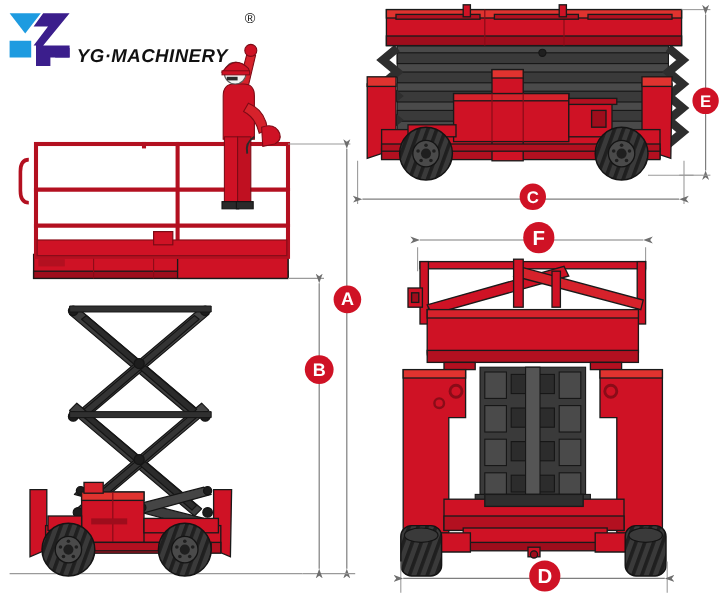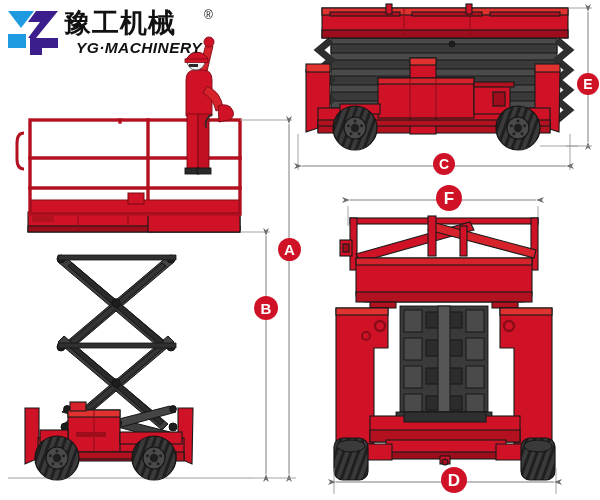--- a/index.html
+++ b/index.html
@@ -21,21 +21,20 @@
   }
   .logo-reg{
     position:absolute;left:198px;top:2px;
     font-size:12px;color:#111;font-weight:400;
   }
   .logo-en{
     position:absolute;left:58px;top:33px;
     font-size:15.5px;font-weight:700;font-style:italic;color:#111;
     letter-spacing:0.4px;white-space:nowrap;
     font-family:"Liberation Sans",sans-serif;
-    margin-left:12px;
   }
 
   
   .badge{
     position:absolute;border-radius:50%;
     background:#cf1225;color:#fff;
     display:flex;align-items:center;justify-content:center;
     font-weight:700;font-family:"Liberation Sans",sans-serif;
     box-shadow:0 0 0 0 rgba(0,0,0,0);
     user-select:none;
@@ -361,21 +360,20 @@
     </g>
   </svg>
 
   <div class="logo">
     <svg class="logo-mark" viewBox="0 0 56 50">
       <polygon points="2,3 28,3 15,20" fill="#1E9BE0"></polygon>
       <polygon points="2,26 20,26 20,40 2,40" fill="#1E9BE0"></polygon>
       <polygon points="30,3 52,3 30,30 52,30 52,40 36,40 36,47 24,47 24,30 22,30 34,14 22,14" fill="#3B1E8C"></polygon>
       <polygon points="40,32 52,32 52,40 40,40" fill="#3B1E8C"></polygon>
     </svg>
-    <div class="logo-cn">豫工机械</div>
     <div class="logo-reg">®</div>
     <div class="logo-en">YG·MACHINERY</div>
   </div>
 
   <div class="badge b-A">
     <span>A</span>
   </div>
   <div class="badge b-B">
     <span>B</span>
   </div>

